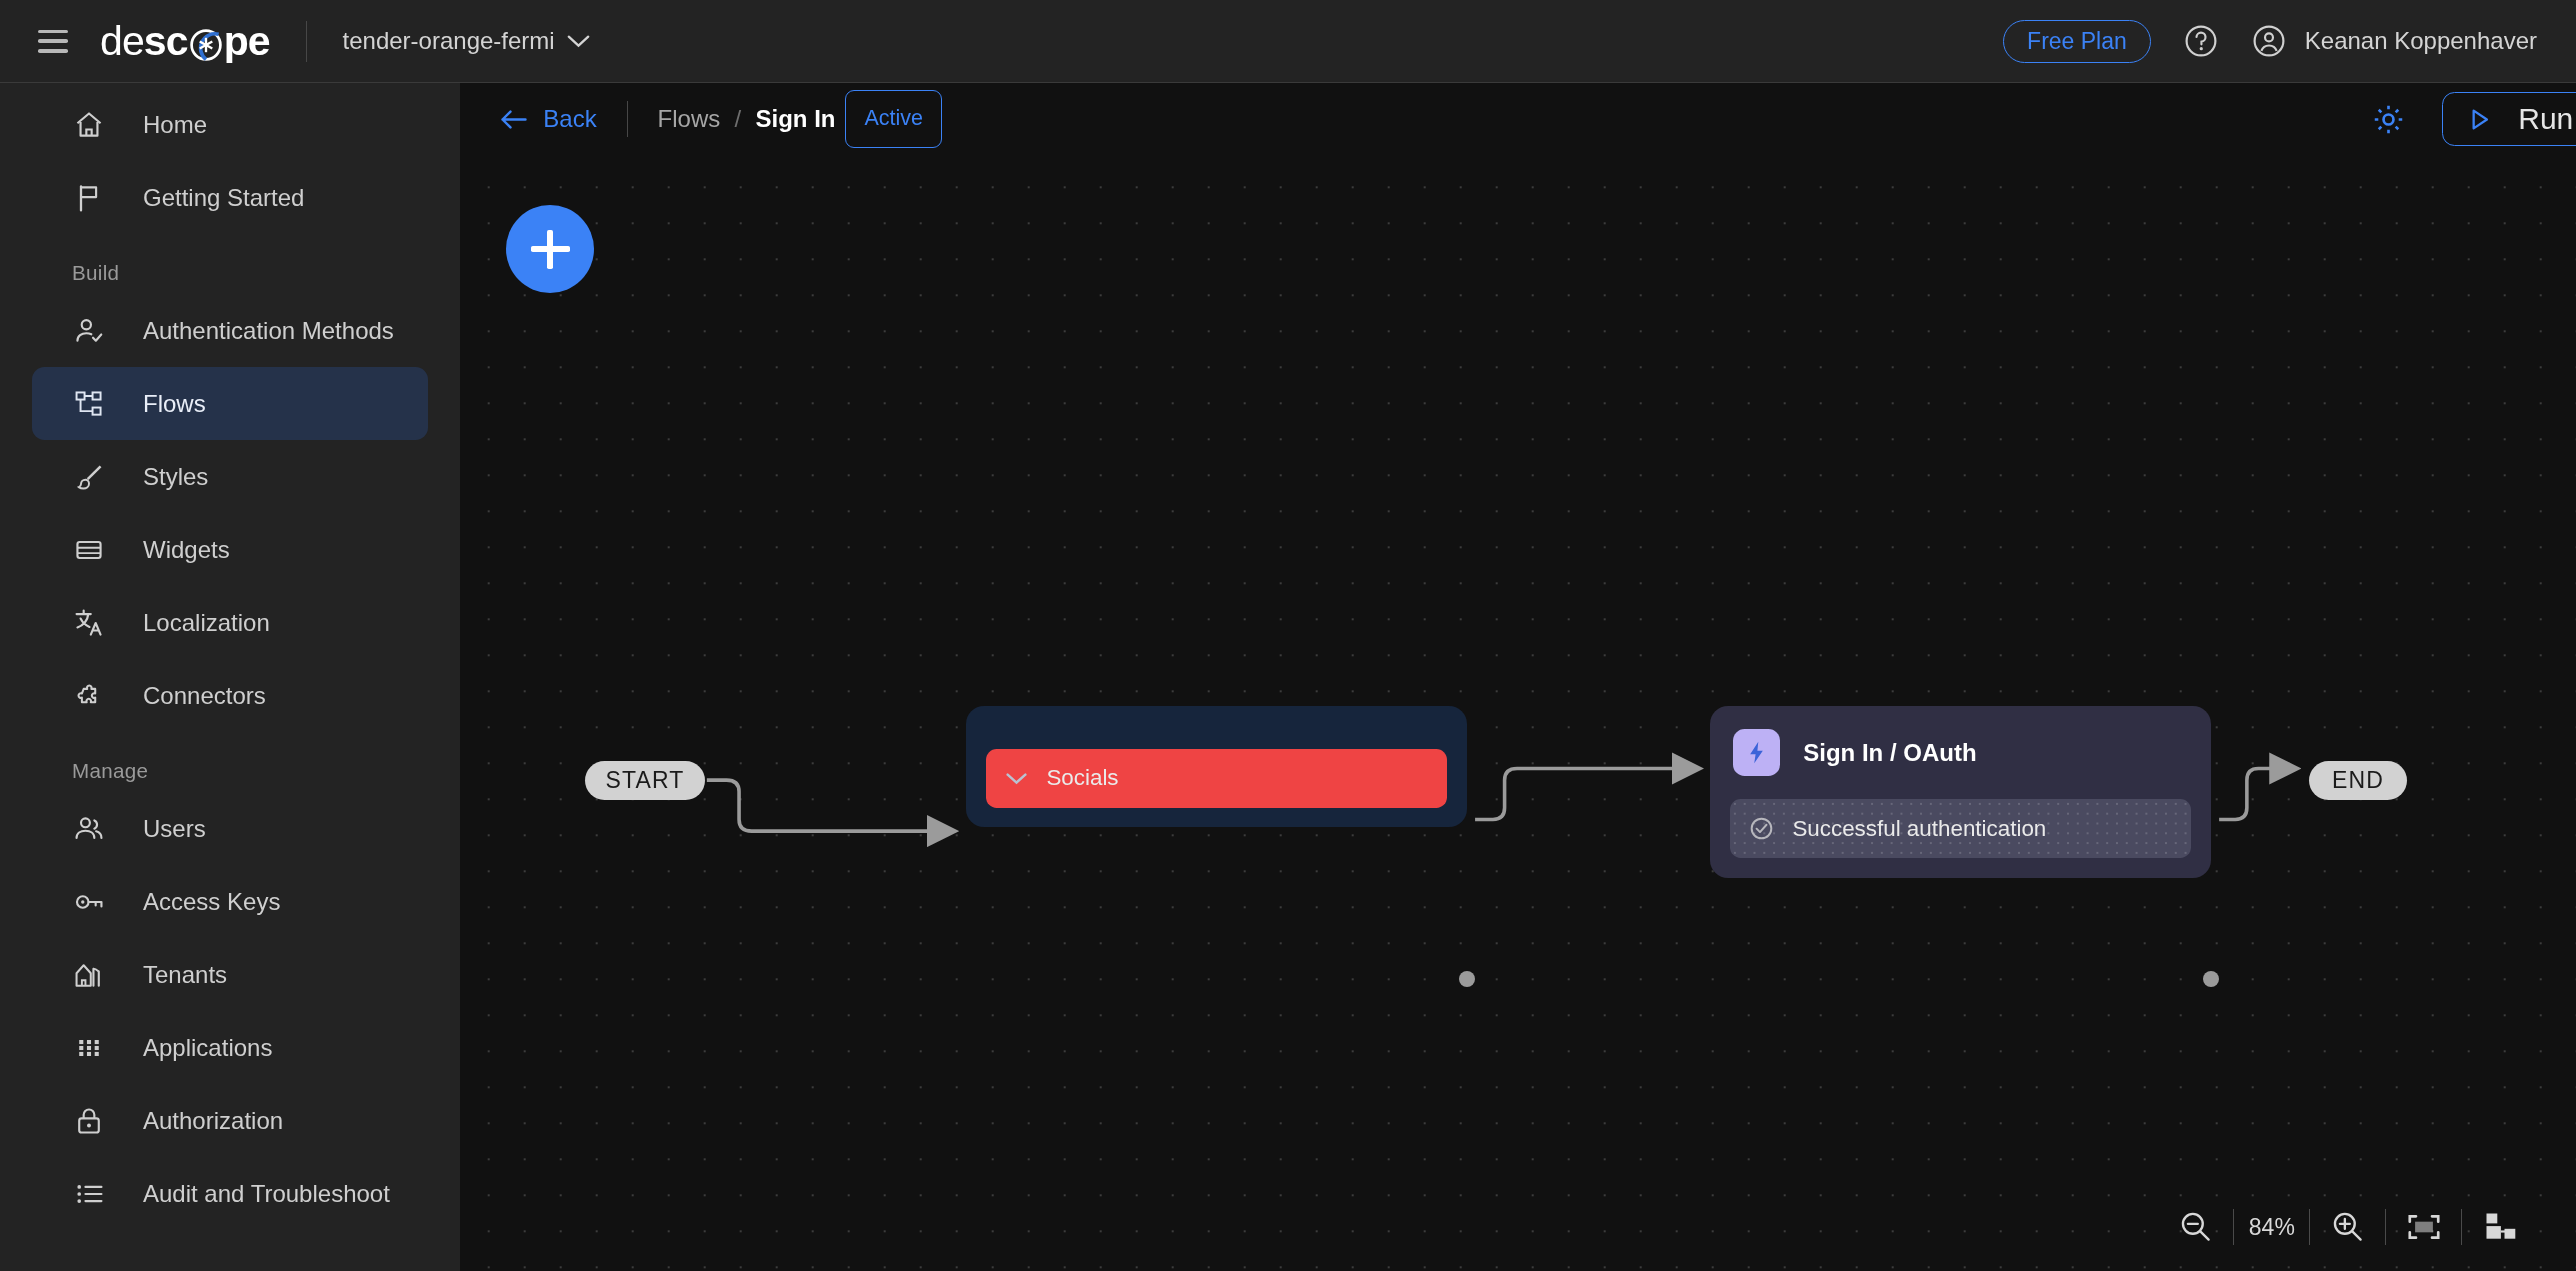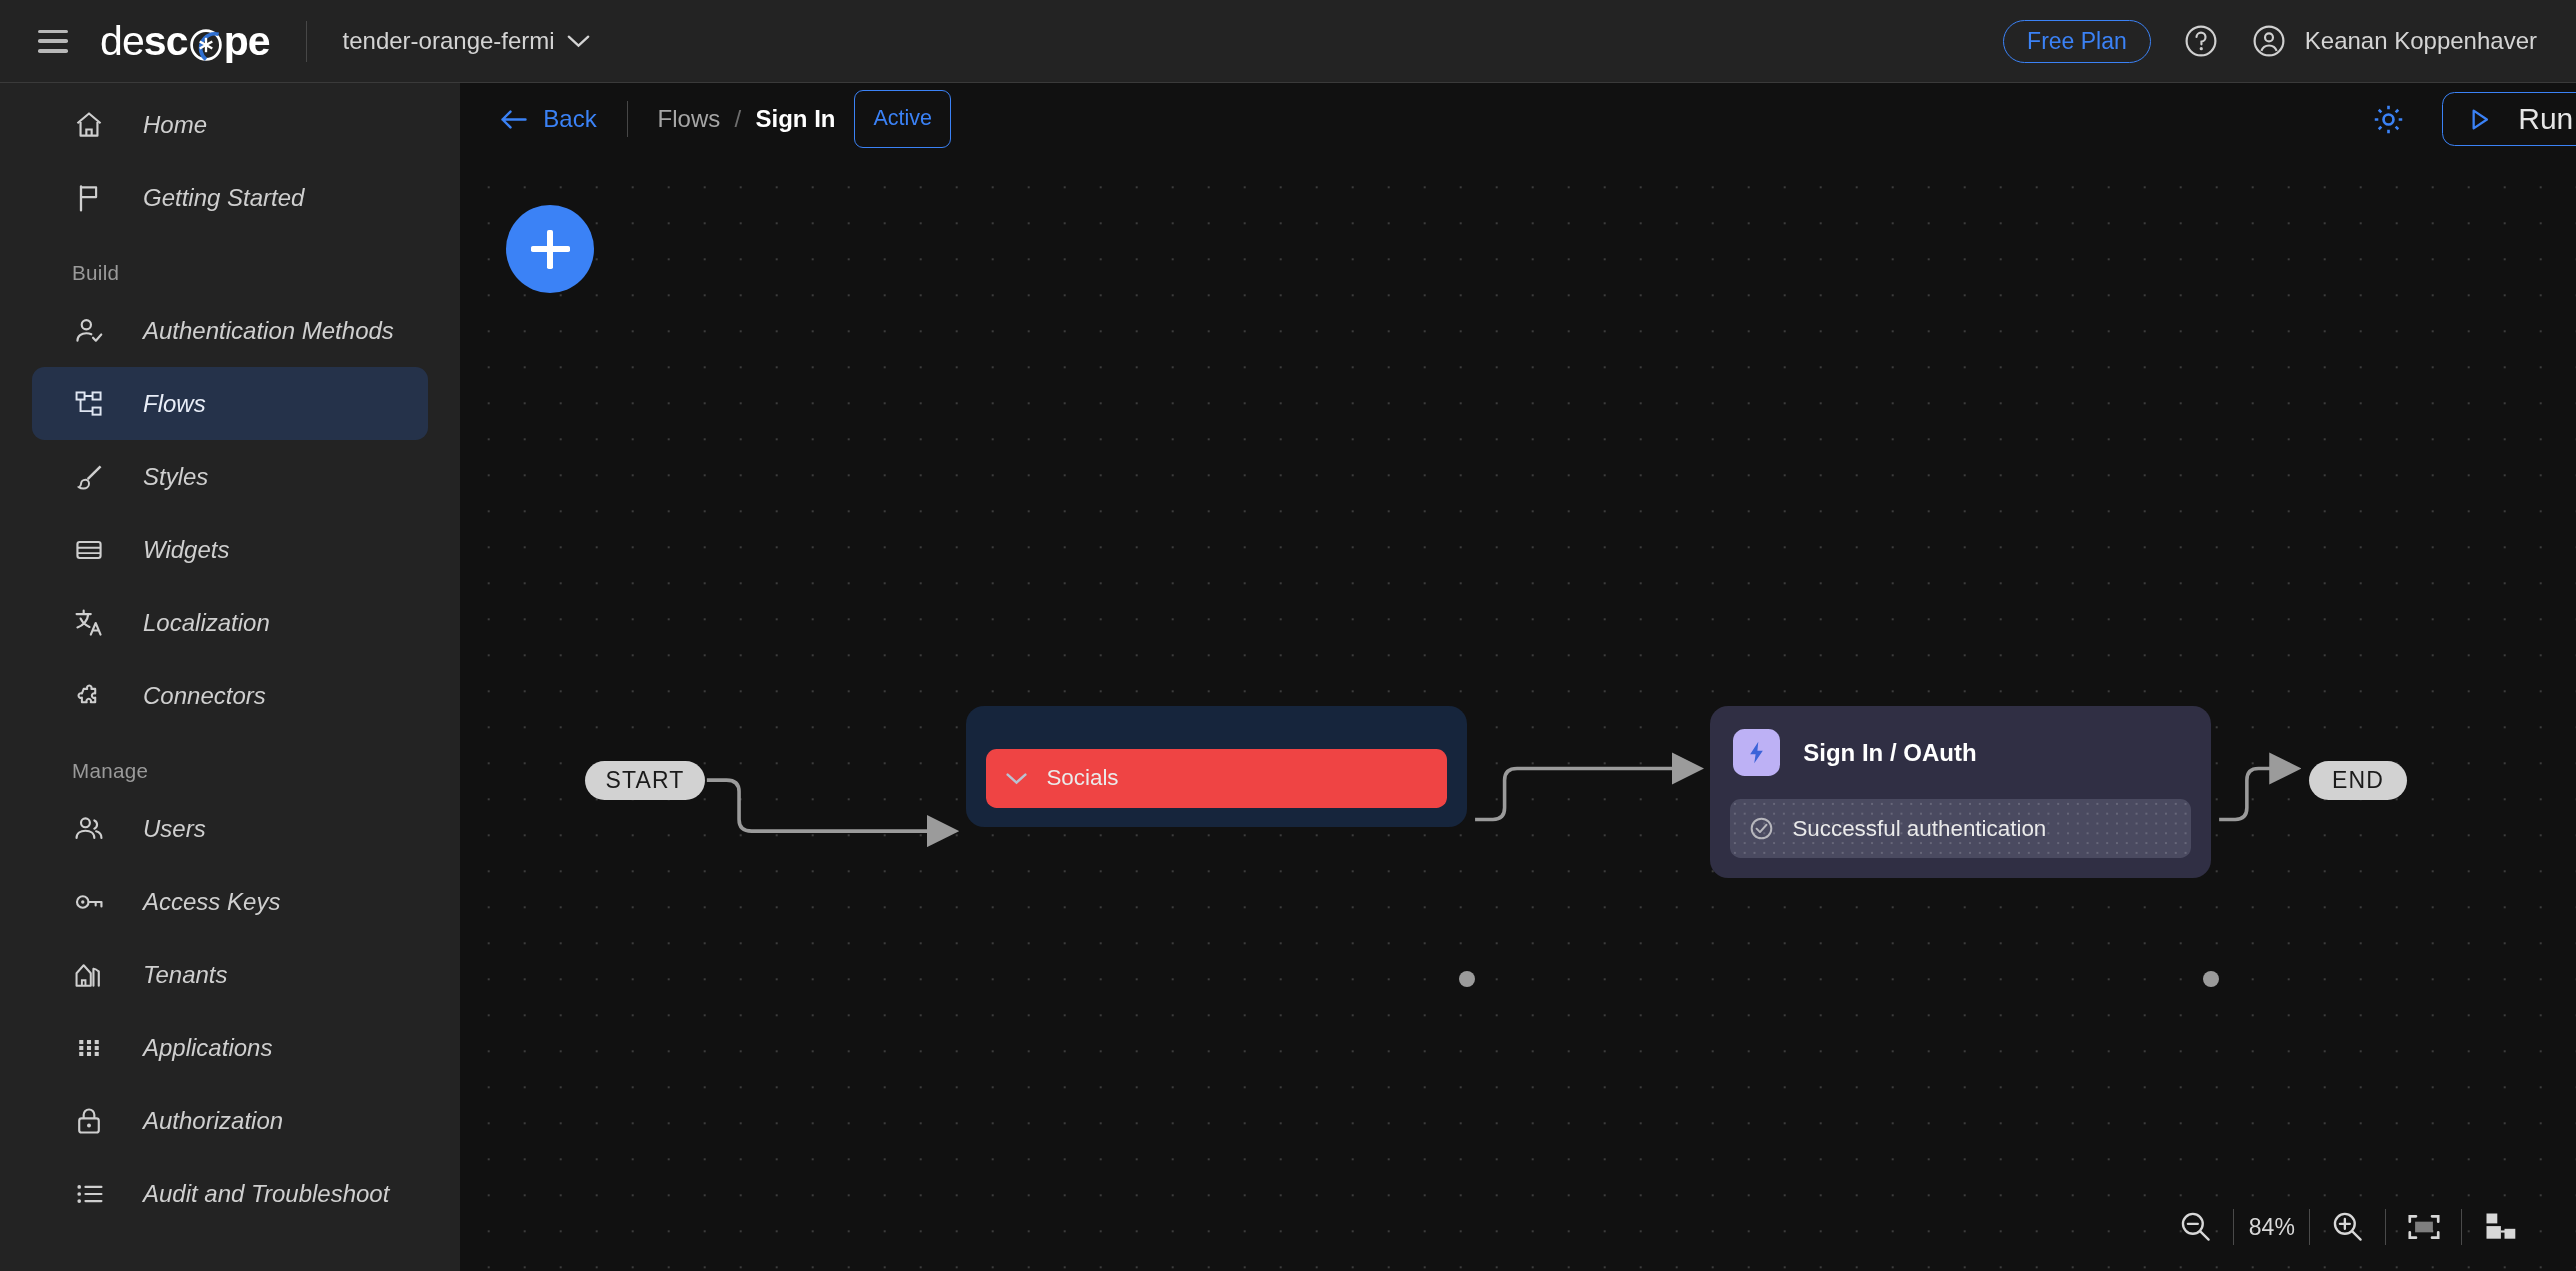--- a/index.html
+++ b/index.html
@@ -57,21 +57,21 @@
   .userbox { display:flex; align-items:center; gap: 18px; color:#d4d4d4; font-size: 24px; cursor:pointer; }
 
   
   .sidebar {
     position: absolute; left: 0; top: 83px; width: 460px; height: 1189px;
     background: #232323; overflow: hidden;
   }
   .nav-item {
     display: flex; align-items: center; height: 73px;
     margin: 0 32px; padding-left: 39px; gap: 36px;
-    color: #cfcfcf; font-size: 24px; border-radius: 12.5px; cursor: pointer; font-style: italic;
+    color: #cfcfcf; font-size: 24px; border-radius: 12.5px; cursor: pointer;
   }
   .nav-item.active { background: #25324a; color: #e9eef8; }
   .nav-icon { width: 36px; height: 36px; flex: 0 0 36px; display:flex; align-items:center; justify-content:center; }
   .nav-section {
     color: #9a9a9a; font-size: 20.6px; padding-left: 72px;
     margin-top: 27px; margin-bottom: 9px; letter-spacing: 0.3px;
   }
   .sp-6 { height: 5.4px; }
 
   
@@ -86,21 +86,21 @@
   .back {
     display:flex; align-items:center; gap: 14.3px; color:#3b82f6;
     font-size: 24px; cursor:pointer;
   }
   .tb-div { width: 0.9px; height: 36px; background: #474747; margin: 0 30px; }
   .crumbs { display:flex; align-items:center; gap: 14.3px; font-size: 24px; }
   .crumbs .muted { color: #a6a6a6; cursor: pointer; }
   .crumbs .sep { color: #6e6e6e; }
   .crumbs .cur { color: #ffffff; font-weight: 700; }
   .badge-active {
-    margin-left: 19px; border: 1.8px solid #3b82f6; color:#3b82f6;
+    margin-left: 10px; border: 1.8px solid #3b82f6; color:#3b82f6;
     border-radius: 9px; padding: 17px 18px; font-size: 21.5px; cursor:pointer; line-height:1;
   }
   .tb-right { margin-left:auto; display:flex; align-items:center; gap: 34px; }
   .run-btn {
     display:flex; align-items:center; gap:29px;
     border: 1.8px solid #3b82f6; color:#e5e5e5; border-radius: 12.5px;
     padding: 10.7px 27px; font-size: 30px; cursor:pointer; line-height:1;
   }
   .save-btn {
     background: #3a3a3a; color: #9e9e9e; border-radius: 14.3px;

